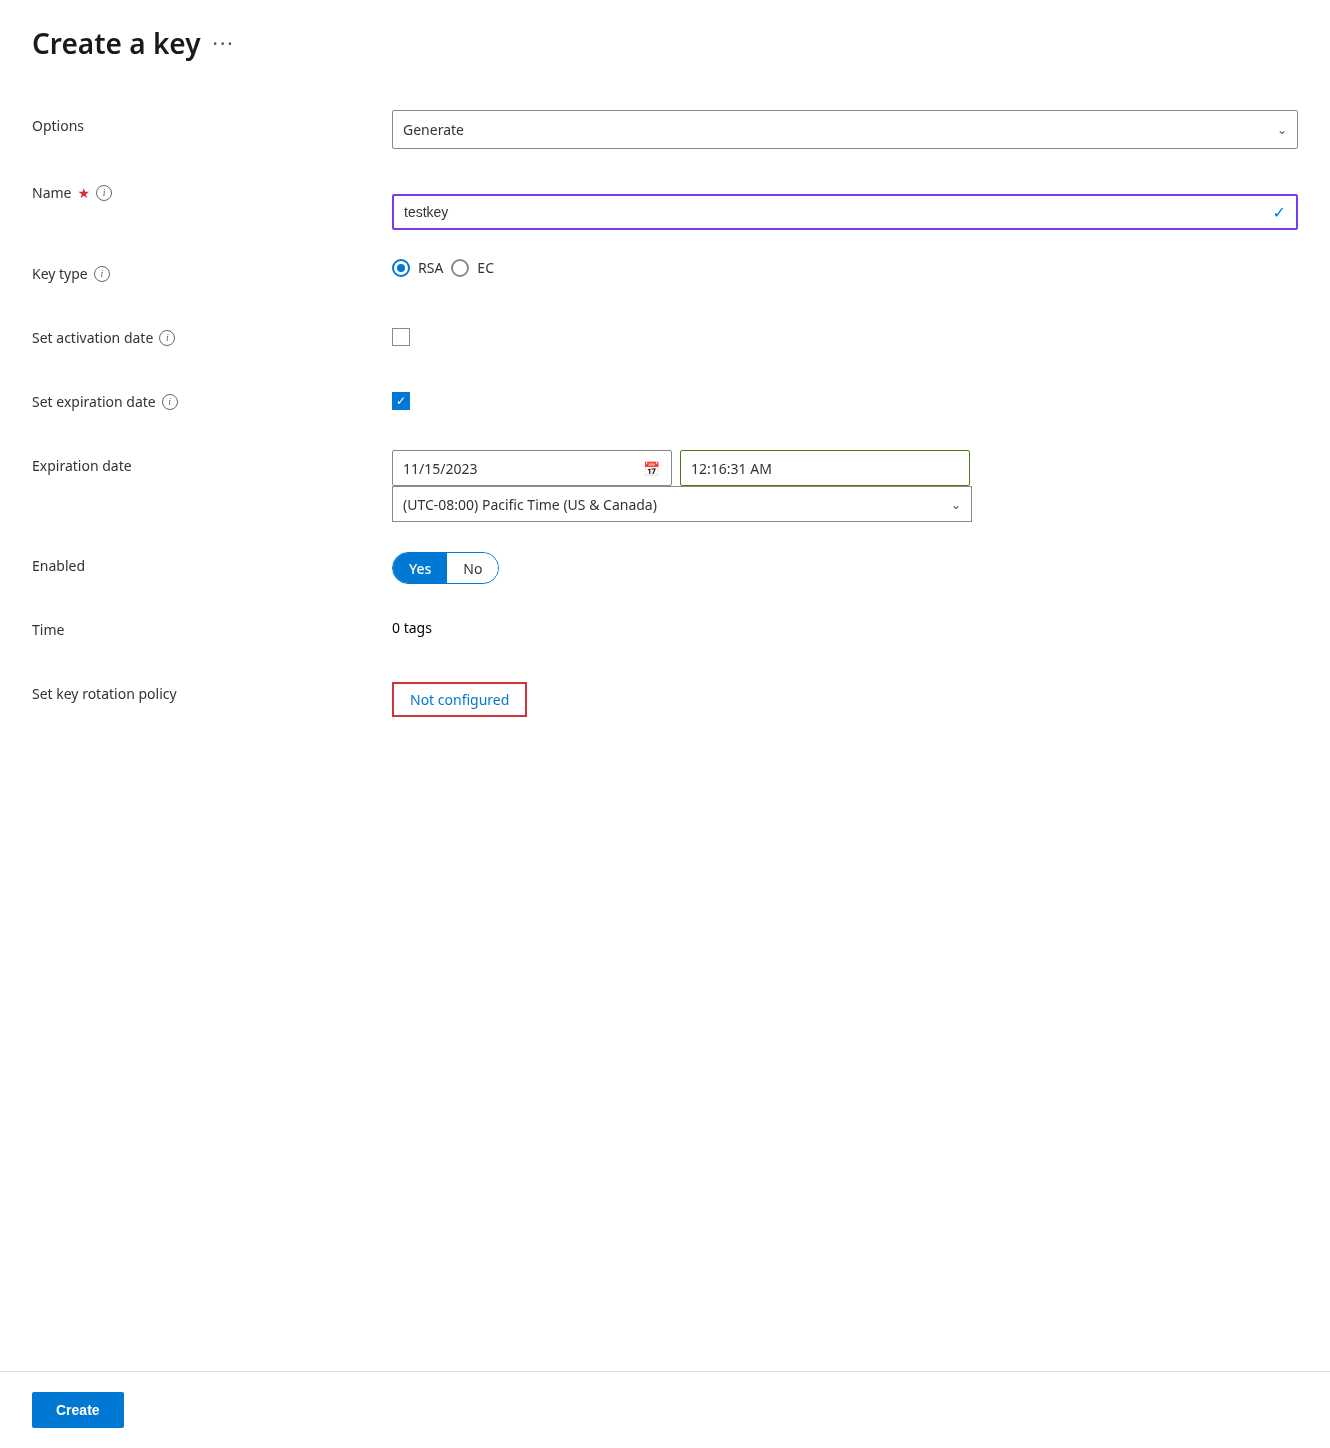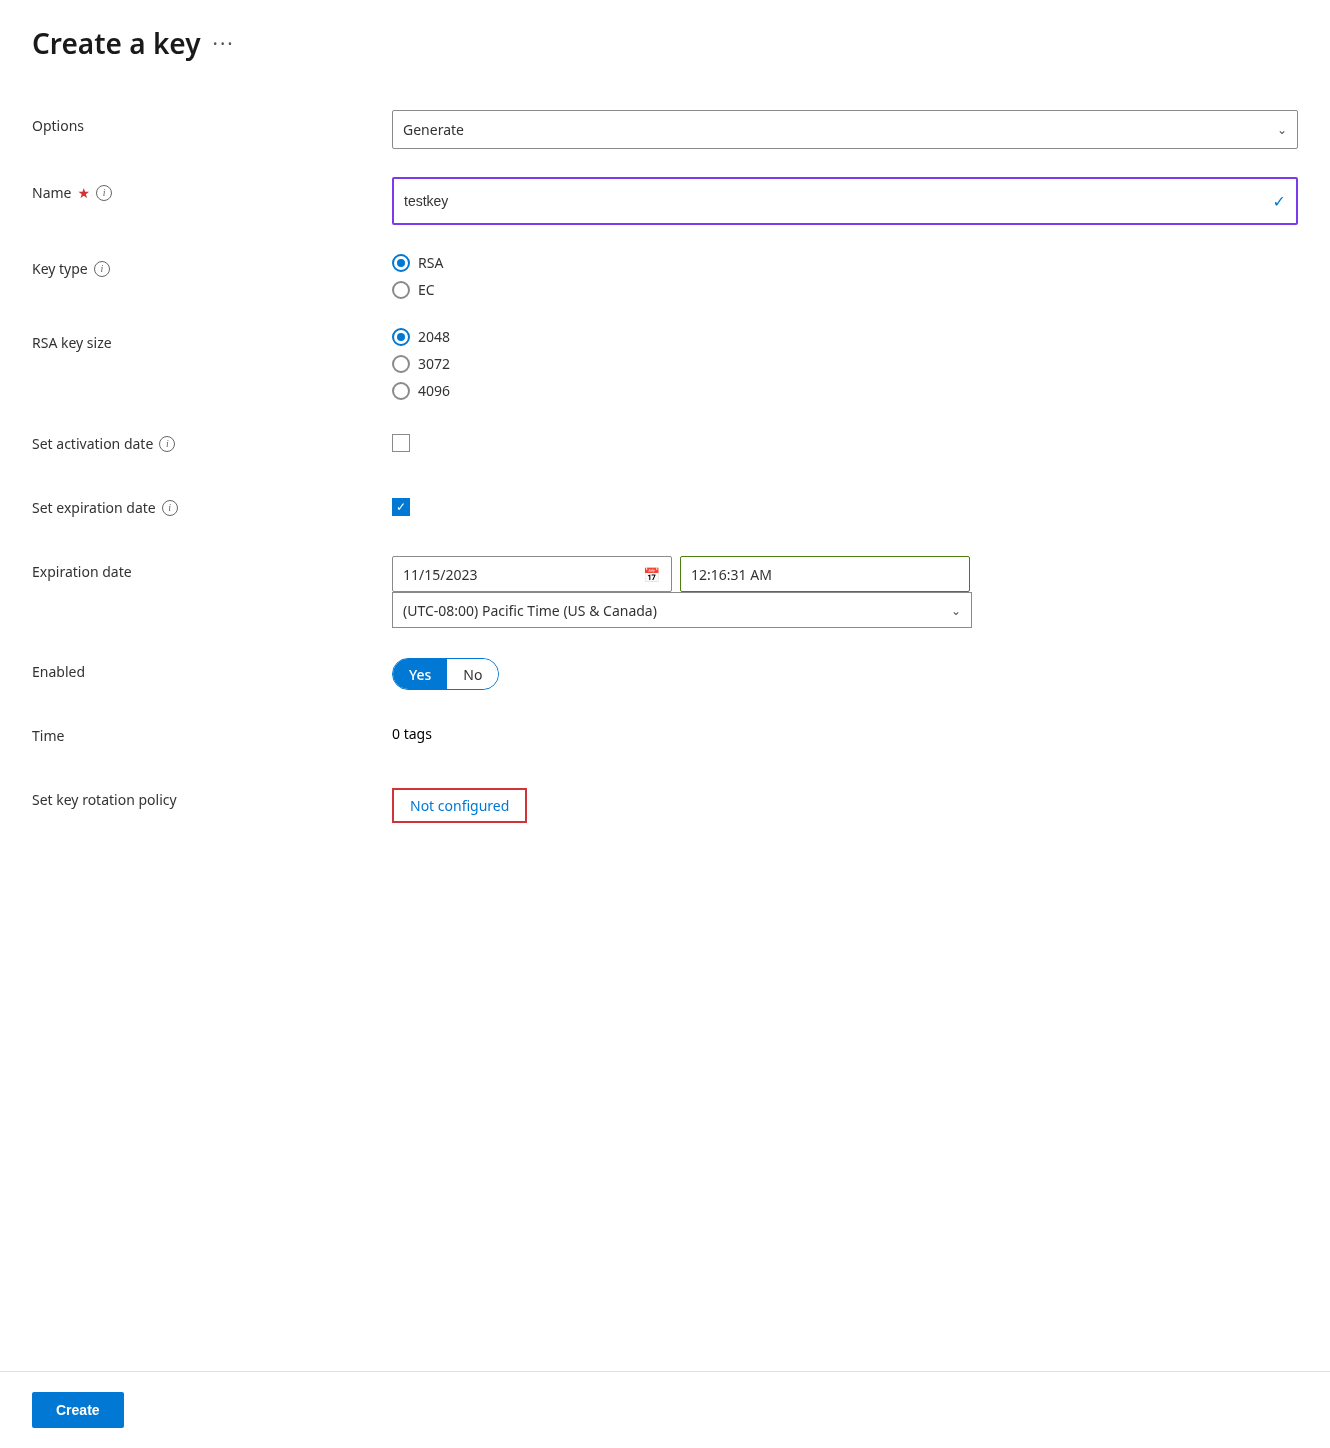--- a/index.html
+++ b/index.html
@@ -95,41 +95,42 @@
       font-size: 12px;
       color: #555;
     }
     
     .name-input-wrapper {
       display: flex;
       align-items: center;
       border: 2px solid #7c3aed;
       border-radius: 2px;
       min-width: 580px;
-      height: 48px;
-      background: #fff;
+      height: 36px;
+      background: #fff;
+      margin-top: 17px;
     }
     .name-input {
       flex: 1;
       border: none;
       outline: none;
       padding: 6px 10px;
       font-size: 14px;
       color: #333;
       background: transparent;
     }
     .check-icon {
       padding-right: 10px;
       color: #0078d4;
       font-size: 16px;
     }
     
     .radio-group {
       display: flex;
-      flex-direction: column;
+      flex-direction: row;
       gap: 8px;
     }
     .radio-item {
       display: flex;
       align-items: center;
       gap: 8px;
       cursor: pointer;
       font-size: 14px;
     }
     .radio-outer {
@@ -351,43 +352,20 @@
             <span>RSA</span>
           </div>
           <div class="radio-item">
             <div class="radio-outer unchecked"></div>
             <span>EC</span>
           </div>
         </div>
       </div>
     </div>
 
-    <div class="form-row">
-      <div class="form-label">
-        <span>RSA key size</span>
-      </div>
-      <div class="form-control">
-        <div class="radio-group">
-          <div class="radio-item">
-            <div class="radio-outer checked">
-              <div class="radio-inner"></div>
-            </div>
-            <span>2048</span>
-          </div>
-          <div class="radio-item">
-            <div class="radio-outer unchecked"></div>
-            <span>3072</span>
-          </div>
-          <div class="radio-item">
-            <div class="radio-outer unchecked"></div>
-            <span>4096</span>
-          </div>
-        </div>
-      </div>
-    </div>
 
     <div class="form-row">
       <div class="form-label">
         <span>Set activation date</span>
         <span class="info-icon">i</span>
       </div>
       <div class="form-control" style="padding-top:6px;">
         <div class="checkbox-wrapper">
         </div>
       </div>

